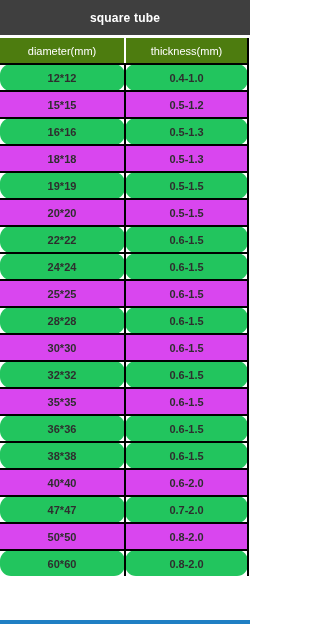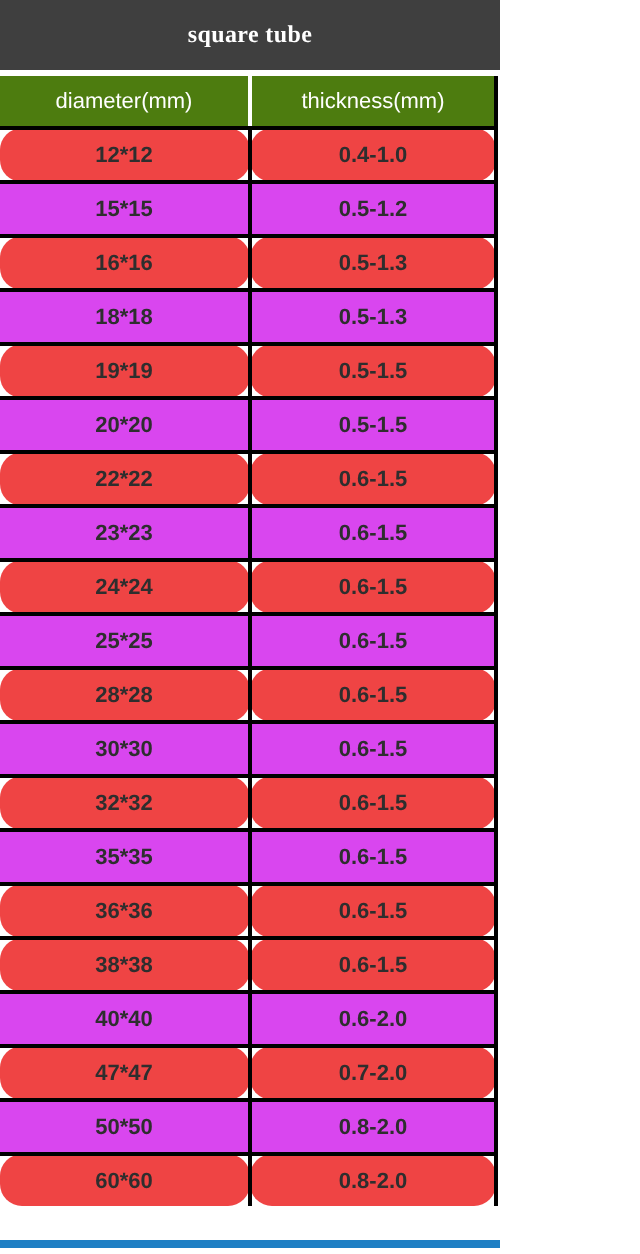--- a/index.html
+++ b/index.html
@@ -23,21 +23,20 @@
   .title-bar {
     height: 35px;
     background: #3f3f3f;
     color: #ffffff;
     display: flex;
     align-items: center;
     justify-content: center;
     font-size: 12px;
     font-weight: bold;
     letter-spacing: 0.2px;
-    font-family: Liberation Serif, serif;
   }
   .title-gap {
     height: 3px;
     background: #ffffff;
   }
   
   .spec-table {
     width: 248px;
     border-collapse: collapse;
     table-layout: fixed;
@@ -69,21 +68,21 @@
     font-weight: bold;
     color: #2e2e2e;
     text-align: center;
     vertical-align: middle;
     border-bottom: 2px solid #000000;
   }
   .spec-table tbody td.cell-diameter {
     border-right: 2px solid #000000;
   }
   .spec-table tbody tr.row-odd td {
-    background: #ef4444;
+    background: #22c55e;
     border-radius: 11px;
   }
   .spec-table tbody tr.row-even td {
     background: #d946ef;
   }
   .spec-table tbody tr.last-row td {
     border-bottom: none;
   }
   
   .bottom-accent {
@@ -139,24 +138,20 @@
           <td class="cell-thickness">0.5-1.5</td>
         </tr>
         <tr class="row-even">
           <td class="cell-diameter">20*20</td>
           <td class="cell-thickness">0.5-1.5</td>
         </tr>
         <tr class="row-odd">
           <td class="cell-diameter">22*22</td>
           <td class="cell-thickness">0.6-1.5</td>
         </tr>
-        <tr class="row-even">
-          <td class="cell-diameter">23*23</td>
-          <td class="cell-thickness">0.6-1.5</td>
-        </tr>
         <tr class="row-odd">
           <td class="cell-diameter">24*24</td>
           <td class="cell-thickness">0.6-1.5</td>
         </tr>
         <tr class="row-even">
           <td class="cell-diameter">25*25</td>
           <td class="cell-thickness">0.6-1.5</td>
         </tr>
         <tr class="row-odd">
           <td class="cell-diameter">28*28</td>

